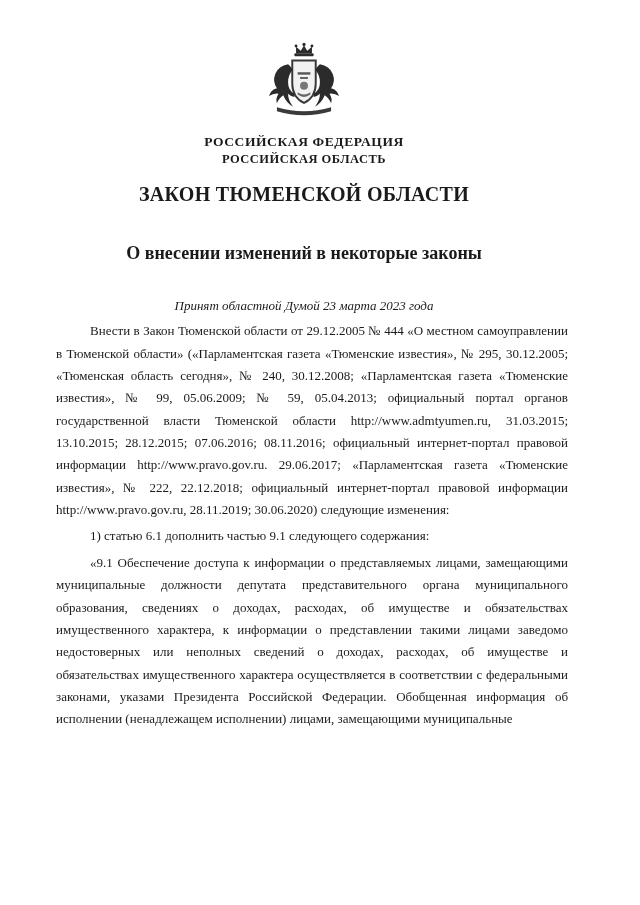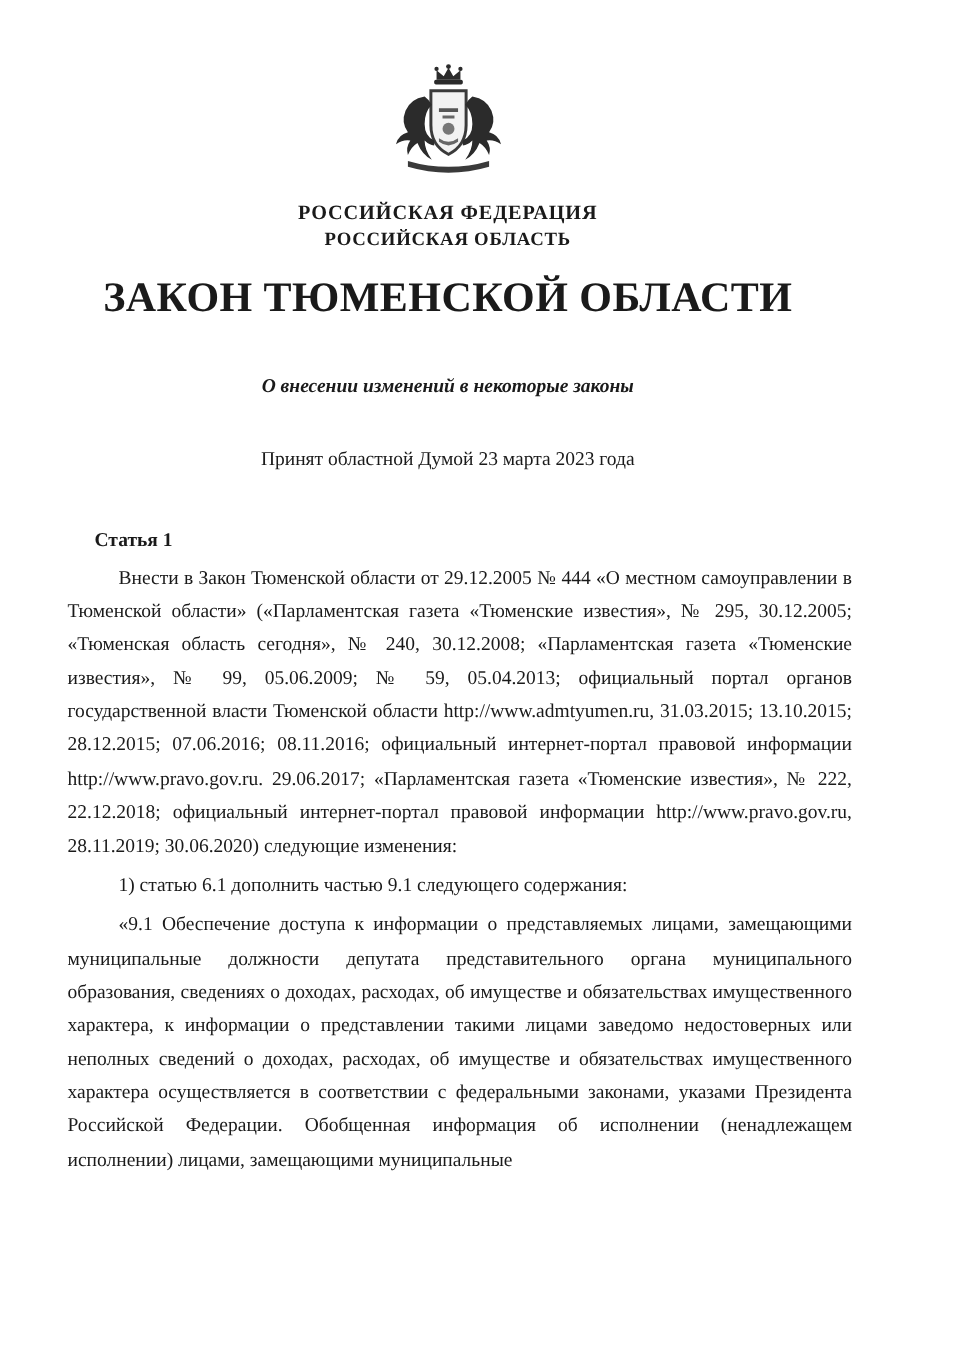--- a/index.html
+++ b/index.html
@@ -13,21 +13,21 @@
     font-family: "Liberation Serif", serif;
     color: #1a1a1a;
     overflow: hidden;
   }
   .page {
     position: relative;
     width: 640px;
     height: 905px;
     background: #ffffff;
     box-sizing: border-box;
-    padding: 40px 72px 20px 29px;
+    padding: 40px 72px 20px 40px;
   }
   .emblem-wrap {
     display: flex;
     justify-content: center;
     align-items: flex-end;
     height: 78px;
     margin-top: 2px;
   }
   .emblem {
     width: 96px;
@@ -42,36 +42,36 @@
   }
   .region {
     text-align: center;
     font-size: 12.5px;
     letter-spacing: 0.5px;
     font-weight: 700;
     margin-top: 2px;
   }
   .law-title {
     text-align: center;
-    font-size: 28px;
+    font-size: 20px;
     font-weight: 700;
     letter-spacing: 0.3px;
     margin-top: 16px;
   }
   .subject {
     text-align: center;
-    font-size: 13px;
+    font-size: 18px;
     font-weight: 700;
     margin-top: 30px;
     line-height: 1.9;
-    font-style: italic;
   }
   .adopted {
     text-align: center;
     font-size: 13px;
+    font-style: italic;
     margin-top: 28px;
   }
   .article-head {
     font-size: 13px;
     font-weight: 700;
     margin-top: 38px;
     text-indent: 34px;
   }
   p.body-text {
     font-size: 13px;
@@ -120,19 +120,18 @@
   <div class="country">РОССИЙСКАЯ ФЕДЕРАЦИЯ</div>
   <div class="region">РОССИЙСКАЯ ОБЛАСТЬ</div>
   <div class="law-title">ЗАКОН ТЮМЕНСКОЙ ОБЛАСТИ</div>
 
   <div class="subject">
     <div>О внесении изменений в некоторые законы</div>
   </div>
 
   <div class="adopted">Принят областной Думой 23 марта 2023 года</div>
 
-  <div class="article-head">Статья 1</div>
 
   <p class="body-text">Внести в Закон Тюменской области от 29.12.2005 № 444 «О местном самоуправлении в Тюменской области» («Парламентская газета «Тюменские известия», № 295, 30.12.2005; «Тюменская область сегодня», № 240, 30.12.2008; «Парламентская газета «Тюменские известия», № 99, 05.06.2009; № 59, 05.04.2013; официальный портал органов государственной власти Тюменской области http://www.admtyumen.ru, 31.03.2015; 13.10.2015; 28.12.2015; 07.06.2016; 08.11.2016; официальный интернет-портал правовой информации http://www.pravo.gov.ru. 29.06.2017; «Парламентская газета «Тюменские известия», № 222, 22.12.2018; официальный интернет-портал правовой информации http://www.pravo.gov.ru, 28.11.2019; 30.06.2020) следующие изменения:</p>
   <p class="body-text tight">1) статью 6.1 дополнить частью 9.1 следующего содержания:</p>
   <p class="body-text tight">«9.1 Обеспечение доступа к информации о представляемых лицами, замещающими муниципальные должности депутата представительного органа муниципального образования, сведениях о доходах, расходах, об имуществе и обязательствах имущественного характера, к информации о представлении такими лицами заведомо недостоверных или неполных сведений о доходах, расходах, об имуществе и обязательствах имущественного характера осуществляется в соответствии с федеральными законами, указами Президента Российской Федерации. Обобщенная информация об исполнении (ненадлежащем исполнении) лицами, замещающими муниципальные</p>
 
 </div>
 
 </body></html>

